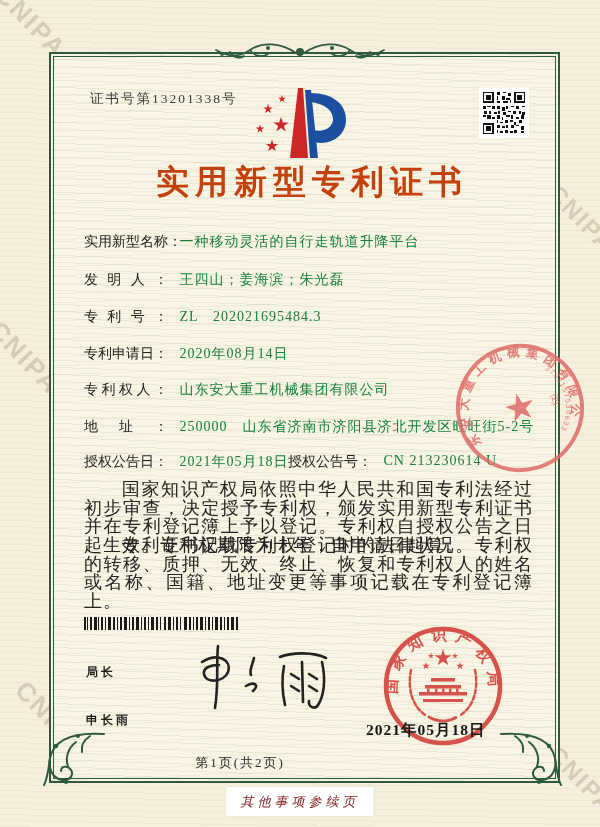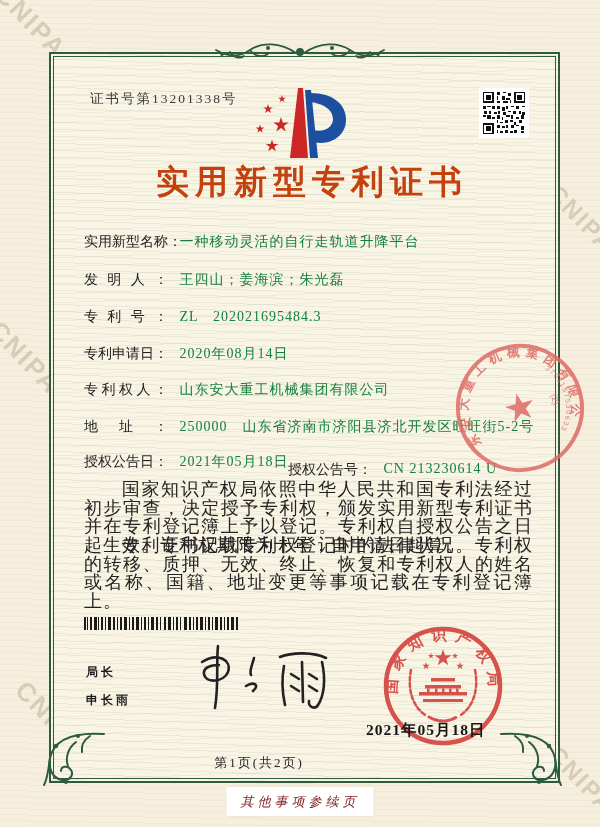--- a/index.html
+++ b/index.html
@@ -38,37 +38,37 @@
     position:absolute;left:12px;top:160px;width:600px;text-align:center;z-index:3;
     font-size:33px;font-weight:600;letter-spacing:6px;color:#c2410c;
   }
   .fields{position:absolute;left:84px;top:0;width:452px;z-index:3;font-size:14px;}
   .row{position:absolute;left:0;width:452px;white-space:nowrap;}
   .flabel{
     display:inline-block;width:84px;text-align:justify;text-align-last:justify;
     vertical-align:top;color:#222;
   }
   .fvalue{margin-left:8px;color:#15803d;letter-spacing:1px;}
-  .pair2{position:absolute;left:204px;top:0;margin-top:8px;}
+  .pair2{position:absolute;left:204px;top:0;}
   .para{
     position:absolute;left:84px;width:449px;z-index:3;
     font-size:18px;line-height:18.5px;letter-spacing:1px;color:#222;
     text-indent:2.1em;text-align:justify;
   }
   .barcode{position:absolute;left:84px;top:617px;z-index:3;}
   .director{position:absolute;left:86px;z-index:3;font-size:12px;font-weight:600;letter-spacing:3px;color:#1f1f1f;}
   .sig{position:absolute;left:188px;top:640px;z-index:4;}
   .seal{position:absolute;z-index:5;pointer-events:none;}
   .seal-date{
     position:absolute;left:366px;top:720px;z-index:6;
     font-size:15.5px;font-weight:600;letter-spacing:1px;color:#161616;
   }
   .page-num{
     position:absolute;left:0;top:754px;width:480px;text-align:center;z-index:3;
-    font-size:13px;letter-spacing:2px;color:#2a2a2a;margin-left:19px;
+    font-size:13px;letter-spacing:2px;color:#2a2a2a;
   }
   .tab-note{
     position:absolute;left:50%;top:787px;transform:translateX(-50%);z-index:6;
     background:#ffffff;padding:5px 14px;box-shadow:0 0 3px rgba(0,0,0,.08);
   }
   .tab-note span{font-size:13px;font-style:italic;letter-spacing:4px;color:#7f1d1d;}
   .ornament{position:absolute;z-index:4;}
 </style>
 </head>
 <body>
@@ -297,21 +297,21 @@
       <rect x="131" width="3" height="13"></rect>
       <rect x="136" width="2" height="13"></rect>
     <rect x="140" width="1" height="13"></rect>
       <rect x="143" width="2" height="13"></rect>
       <rect x="147" width="3" height="13"></rect>
       <rect x="152" width="2" height="13"></rect>
   </g>
 </svg>
 
 <div class="director" style="top:664px">局长</div>
-<div class="director" style="top:692px">申长雨</div>
+<div class="director" style="top:712px">申长雨</div>
 
 <svg class="sig" width="150" height="78" viewBox="0 0 150 78">
   <g stroke="#222" stroke-width="2.6" fill="none" stroke-linecap="round" stroke-linejoin="round">
     <path d="M30,6 C28,24 31,44 27,68"></path>
     <path d="M14,22 C30,12 44,20 40,32 C36,42 18,44 16,34 C15,28 22,25 31,25"></path>
     <path d="M66,18 C64,26 61,31 63,35"></path>
     <path d="M58,46 C66,41 72,45 65,51"></path>
     <path d="M92,17 C104,12 126,12 138,18"></path>
     <path d="M96,26 C93,42 95,56 97,65"></path>
     <path d="M134,22 C138,40 136,56 130,65 C127,70 120,67 121,61"></path>

